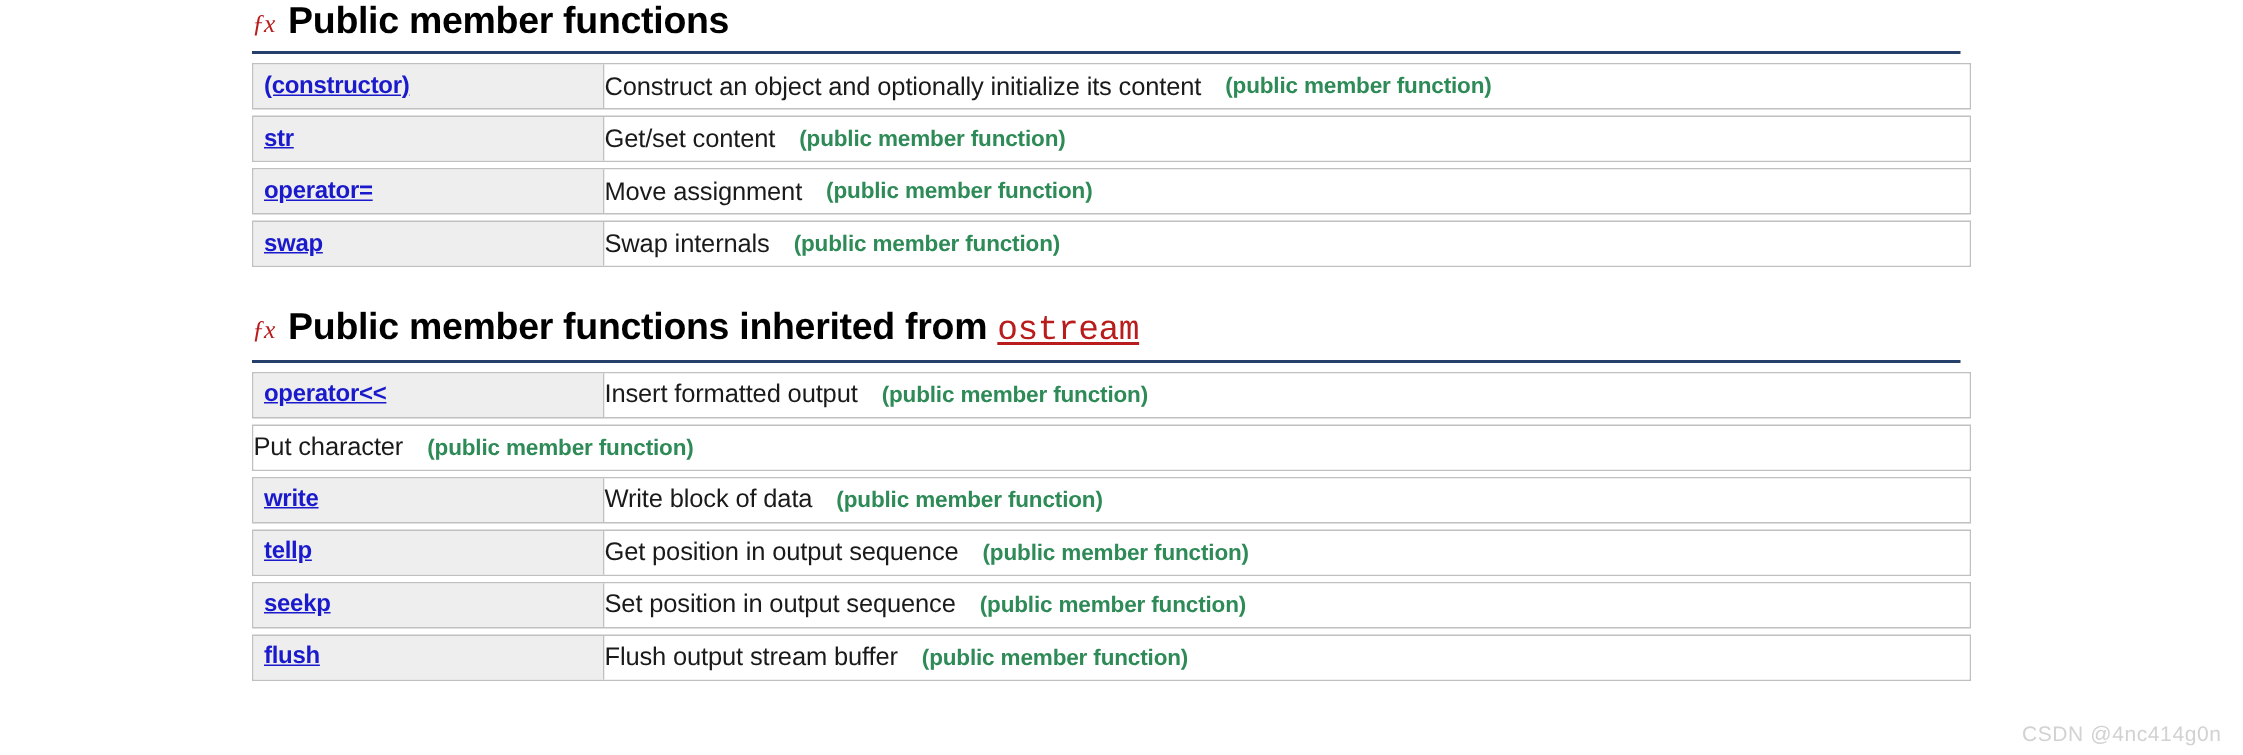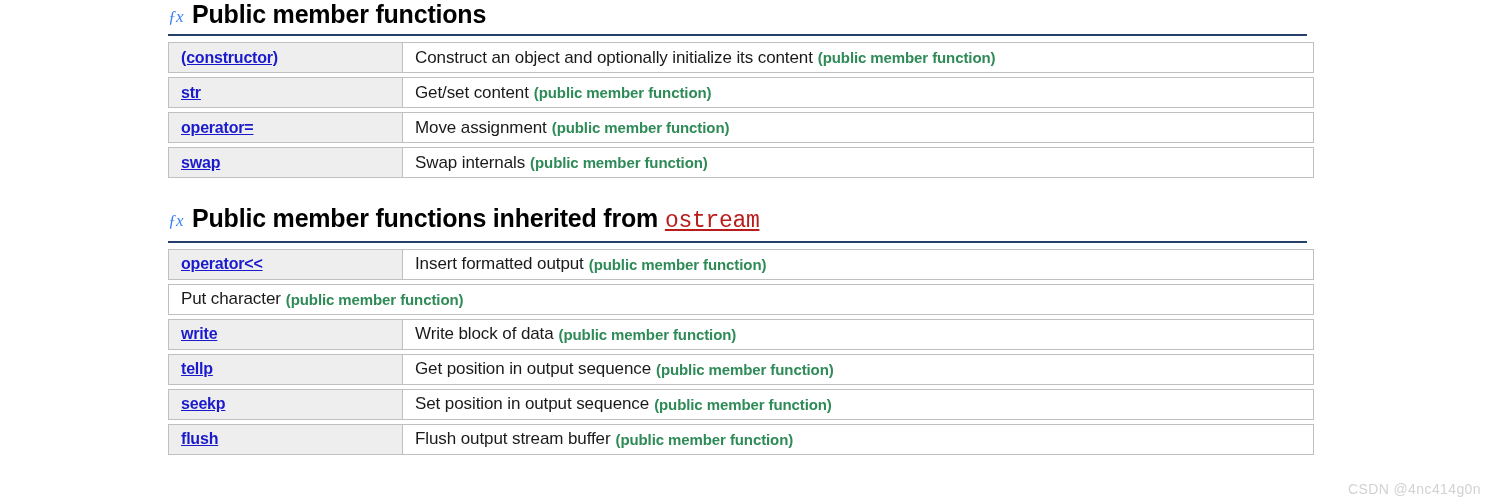--- a/index.html
+++ b/index.html
@@ -31,21 +31,21 @@
     display: flex;
     align-items: baseline;
     gap: 9px;
     padding: 0;
     margin: 0;
   }
   .fx-icon {
     font-family: "Liberation Serif", serif;
     font-style: italic;
     font-size: 17px;
-    color: #3b82f6;
+    color: #b91c1c;
     line-height: 1;
     letter-spacing: -0.5px;
     flex: 0 0 auto;
     position: relative;
     top: -1px;
   }
   .section-title {
     font-family: "Liberation Sans", sans-serif;
     font-size: 25px;
     font-weight: bold;
@@ -82,41 +82,42 @@
     box-sizing: border-box;
     height: 31px;
     background: #ffffff;
   }
   .fn-name {
     flex: 0 0 234px;
     background: #eeeeee;
     border-right: 1px solid #c0c0c0;
     display: flex;
     align-items: center;
-    padding-left: 12px;
+    padding-left: 7px;
     box-sizing: border-box;
   }
   .fn-name a,
   .fn-name .lnk {
     font-family: "Liberation Sans", sans-serif;
     font-size: 16px;
     font-weight: bold;
     color: #1a1acc;
     text-decoration: underline;
     letter-spacing: -0.2px;
     cursor: pointer;
   }
   .fn-desc {
     flex: 1 1 auto;
     display: flex;
     align-items: center;
-    padding-left: 12px;
+    padding-left: 0;
     background: #ffffff;
     box-sizing: border-box;
     white-space: nowrap;
+    gap: 11px;
   }
   .fn-desc-text {
     font-family: "Liberation Sans", sans-serif;
     font-size: 17px;
     color: #1a1a1a;
     letter-spacing: -0.1px;
   }
   .fn-kind {
     font-family: "Liberation Sans", sans-serif;
     font-size: 15px;

